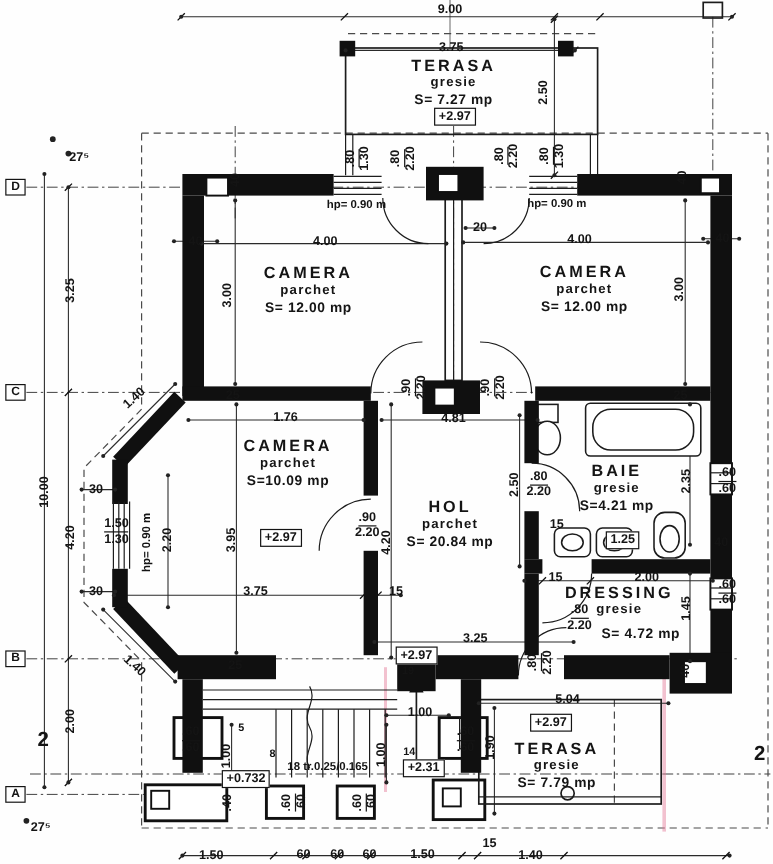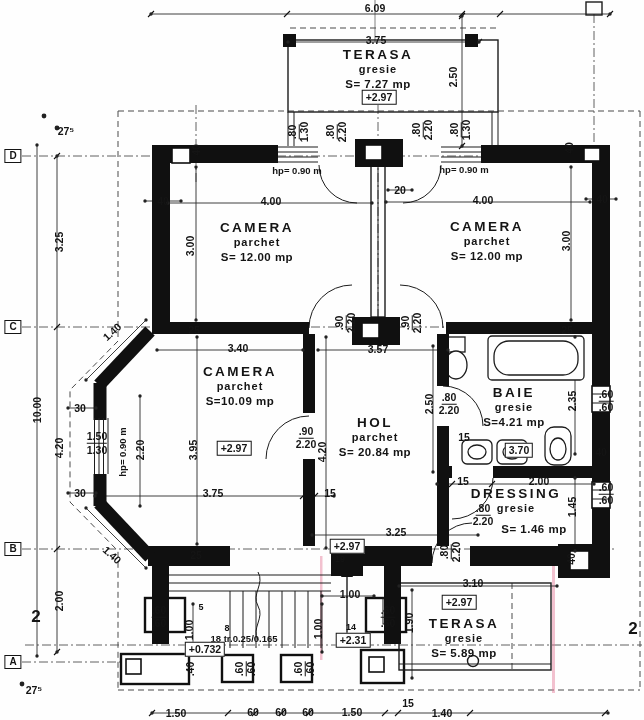--- a/index.html
+++ b/index.html
@@ -355,30 +355,30 @@
   <span class="room-area">S= 20.84 mp</span>
 </div>
 <div class="room room-baie">
   <span class="room-name">BAIE</span>
   <span class="room-sub">gresie</span>
   <span class="room-area">S=4.21 mp</span>
 </div>
 <div class="room room-dressing">
   <span class="room-name">DRESSING</span>
   <span class="room-sub">gresie</span>
-  <span class="room-area">S= 1.46 mp</span>
+  <span class="room-area">S= 4.72 mp</span>
 </div>
 <div class="room room-terasa-bottom">
   <span class="room-name">TERASA</span>
   <span class="room-sub">gresie</span>
-  <span class="room-area">S= 5.89 mp</span>
+  <span class="room-area">S= 7.79 mp</span>
 </div>
 
 <div id="labels">
-      <span style="left: 375px; top: 8px;">6.09</span>
+      <span style="left: 375px; top: 8px;">9.00</span>
       <span style="left: 376px; top: 40px;">3.75</span>
       <span style="left: 453px; top: 77px; transform: translate(-50%, -50%) rotate(-90deg);">2.50</span>
       <span class="box" style="left: 379px; top: 97px;">+2.97</span>
       <span style="left: 66px; top: 131px;">27⁵</span>
       <span class="axis" style="left: 13px; top: 156px;">D</span>
       <span style="left: 59px; top: 242px; transform: translate(-50%, -50%) rotate(-90deg);">3.25</span>
       <span class="axis" style="left: 13px; top: 327px;">C</span>
       <span style="left: 37px; top: 410px; transform: translate(-50%, -50%) rotate(-90deg);">10.00</span>
       <span style="left: 59px; top: 448px; transform: translate(-50%, -50%) rotate(-90deg);">4.20</span>
       <span class="axis" style="left: 13px; top: 549px;">B</span>
@@ -400,45 +400,45 @@
       <span style="left: 569px; top: 148px; transform: translate(-50%, -50%) rotate(-90deg);">40</span>
       <span style="left: 163px; top: 201px;">40</span>
       <span style="left: 602px; top: 199px;">40</span>
       <span style="left: 400px; top: 190px;">20</span>
       <span style="left: 271px; top: 201px;">4.00</span>
       <span style="left: 483px; top: 200px;">4.00</span>
       <span style="left: 190px; top: 246px; transform: translate(-50%, -50%) rotate(-90deg);">3.00</span>
       <span style="left: 566px; top: 241px; transform: translate(-50%, -50%) rotate(-90deg);">3.00</span>
       <span style="left: 194px; top: 330px;">25</span>
       <span style="left: 567px; top: 330px;">25</span>
-      <span style="left: 378px; top: 349px;">3.57</span>
+      <span style="left: 378px; top: 349px;">4.81</span>
       <span class="fu2" style="left: 340px; top: 323px; transform: translate(-50%, -50%) rotate(-90deg);">.90</span>
       <span style="left: 351px; top: 323px; transform: translate(-50%, -50%) rotate(-90deg);">2.20</span>
       <span class="fu2" style="left: 406px; top: 323px; transform: translate(-50%, -50%) rotate(-90deg);">.90</span>
       <span style="left: 417px; top: 323px; transform: translate(-50%, -50%) rotate(-90deg);">2.20</span>
-      <span style="left: 238px; top: 348px;">3.40</span>
+      <span style="left: 238px; top: 348px;">1.76</span>
       <span style="left: 112px; top: 332px; transform: translate(-50%, -50%) rotate(-42deg);">1.40</span>
       <span class="box" style="left: 234px; top: 448px;">+2.97</span>
       <span style="left: 80px; top: 408px;">30</span>
       <span style="left: 80px; top: 493px;">30</span>
       <span class="fu2" style="left: 97px; top: 437px;">1.50</span>
       <span style="left: 97px; top: 450px;">1.30</span>
       <span class="note" style="left: 123px; top: 452px; transform: translate(-50%, -50%) rotate(-90deg);">hp= 0.90 m</span>
       <span style="left: 140px; top: 450px; transform: translate(-50%, -50%) rotate(-90deg);">2.20</span>
       <span style="left: 193px; top: 450px; transform: translate(-50%, -50%) rotate(-90deg);">3.95</span>
       <span class="fu2" style="left: 306px; top: 432px;">.90</span>
       <span style="left: 306px; top: 444px;">2.20</span>
       <span style="left: 322px; top: 452px; transform: translate(-50%, -50%) rotate(-90deg);">4.20</span>
       <span style="left: 213px; top: 493px;">3.75</span>
       <span style="left: 330px; top: 493px;">15</span>
       <span style="left: 429px; top: 404px; transform: translate(-50%, -50%) rotate(-90deg);">2.50</span>
       <span class="fu2" style="left: 449px; top: 398px;">.80</span>
       <span style="left: 449px; top: 410px;">2.20</span>
       <span style="left: 464px; top: 437px;">15</span>
-      <span class="box" style="left: 519px; top: 450px;">3.70</span>
+      <span class="box" style="left: 519px; top: 450px;">1.25</span>
       <span style="left: 572px; top: 401px; transform: translate(-50%, -50%) rotate(-90deg);">2.35</span>
       <span class="fu2" style="left: 606px; top: 395px;">.60</span>
       <span style="left: 606px; top: 407px;">.60</span>
       <span style="left: 601px; top: 452px;">40</span>
       <span style="left: 463px; top: 481px;">15</span>
       <span style="left: 539px; top: 481px;">2.00</span>
       <span style="left: 572px; top: 507px; transform: translate(-50%, -50%) rotate(-90deg);">1.45</span>
       <span class="fu2" style="left: 483px; top: 509px;">.80</span>
       <span style="left: 483px; top: 521px;">2.20</span>
       <span class="fu2" style="left: 606px; top: 488px;">.60</span>
@@ -448,35 +448,35 @@
       <span style="left: 571px; top: 559px; transform: translate(-50%, -50%) rotate(-90deg);">40</span>
       <span style="left: 396px; top: 532px;">3.25</span>
       <span style="left: 112px; top: 555px; transform: translate(-50%, -50%) rotate(42deg);">1.40</span>
       <span style="left: 196px; top: 555px;">25</span>
       <span class="box" style="left: 347px; top: 546px;">+2.97</span>
       <span class="small" style="left: 340px; top: 559px;">19</span>
       <span style="left: 350px; top: 594px;">1.00</span>
       <span class="small" style="left: 201px; top: 607px;">5</span>
       <span class="small" style="left: 227px; top: 628px;">8</span>
       <span style="left: 189px; top: 630px; transform: translate(-50%, -50%) rotate(-90deg);">1.00</span>
-      <span class="note" style="left: 244px; top: 639px;">18 tr.0.25/0.165</span>
+      <span class="note" style="left: 273px; top: 639px;">18 tr.0.25/0.165</span>
       <span style="left: 318px; top: 629px; transform: translate(-50%, -50%) rotate(-90deg);">1.00</span>
-      <span class="small" style="left: 351px; top: 627px;">14</span>
+      <span class="small" style="left: 341px; top: 627px;">14</span>
       <span class="box" style="left: 353px; top: 640px;">+2.31</span>
       <span class="box" style="left: 205px; top: 649px;">+0.732</span>
       <span class="fu2" style="left: 159px; top: 611px;">.60</span>
       <span style="left: 159px; top: 623px;">.60</span>
       <span class="fu2" style="left: 388px; top: 611px;">.60</span>
       <span style="left: 388px; top: 623px;">.60</span>
       <span style="left: 190px; top: 669px; transform: translate(-50%, -50%) rotate(-90deg);">.40</span>
       <span class="fu2" style="left: 240px; top: 669px; transform: translate(-50%, -50%) rotate(-90deg);">.60</span>
       <span style="left: 251px; top: 669px; transform: translate(-50%, -50%) rotate(-90deg);">.60</span>
       <span class="fu2" style="left: 299px; top: 669px; transform: translate(-50%, -50%) rotate(-90deg);">.60</span>
       <span style="left: 310px; top: 669px; transform: translate(-50%, -50%) rotate(-90deg);">.60</span>
-      <span style="left: 473px; top: 583px;">3.10</span>
+      <span style="left: 473px; top: 583px;">5.04</span>
       <span class="box" style="left: 459px; top: 602px;">+2.97</span>
       <span style="left: 409px; top: 623px; transform: translate(-50%, -50%) rotate(-90deg);">1.90</span>
       <span class="big" style="left: 633px; top: 628px;">2</span>
       <span style="left: 176px; top: 713px;">1.50</span>
       <span style="left: 253px; top: 712px;">60</span>
       <span style="left: 281px; top: 712px;">60</span>
       <span style="left: 308px; top: 712px;">60</span>
       <span style="left: 352px; top: 712px;">1.50</span>
       <span style="left: 408px; top: 703px;">15</span>
       <span style="left: 442px; top: 713px;">1.40</span>

